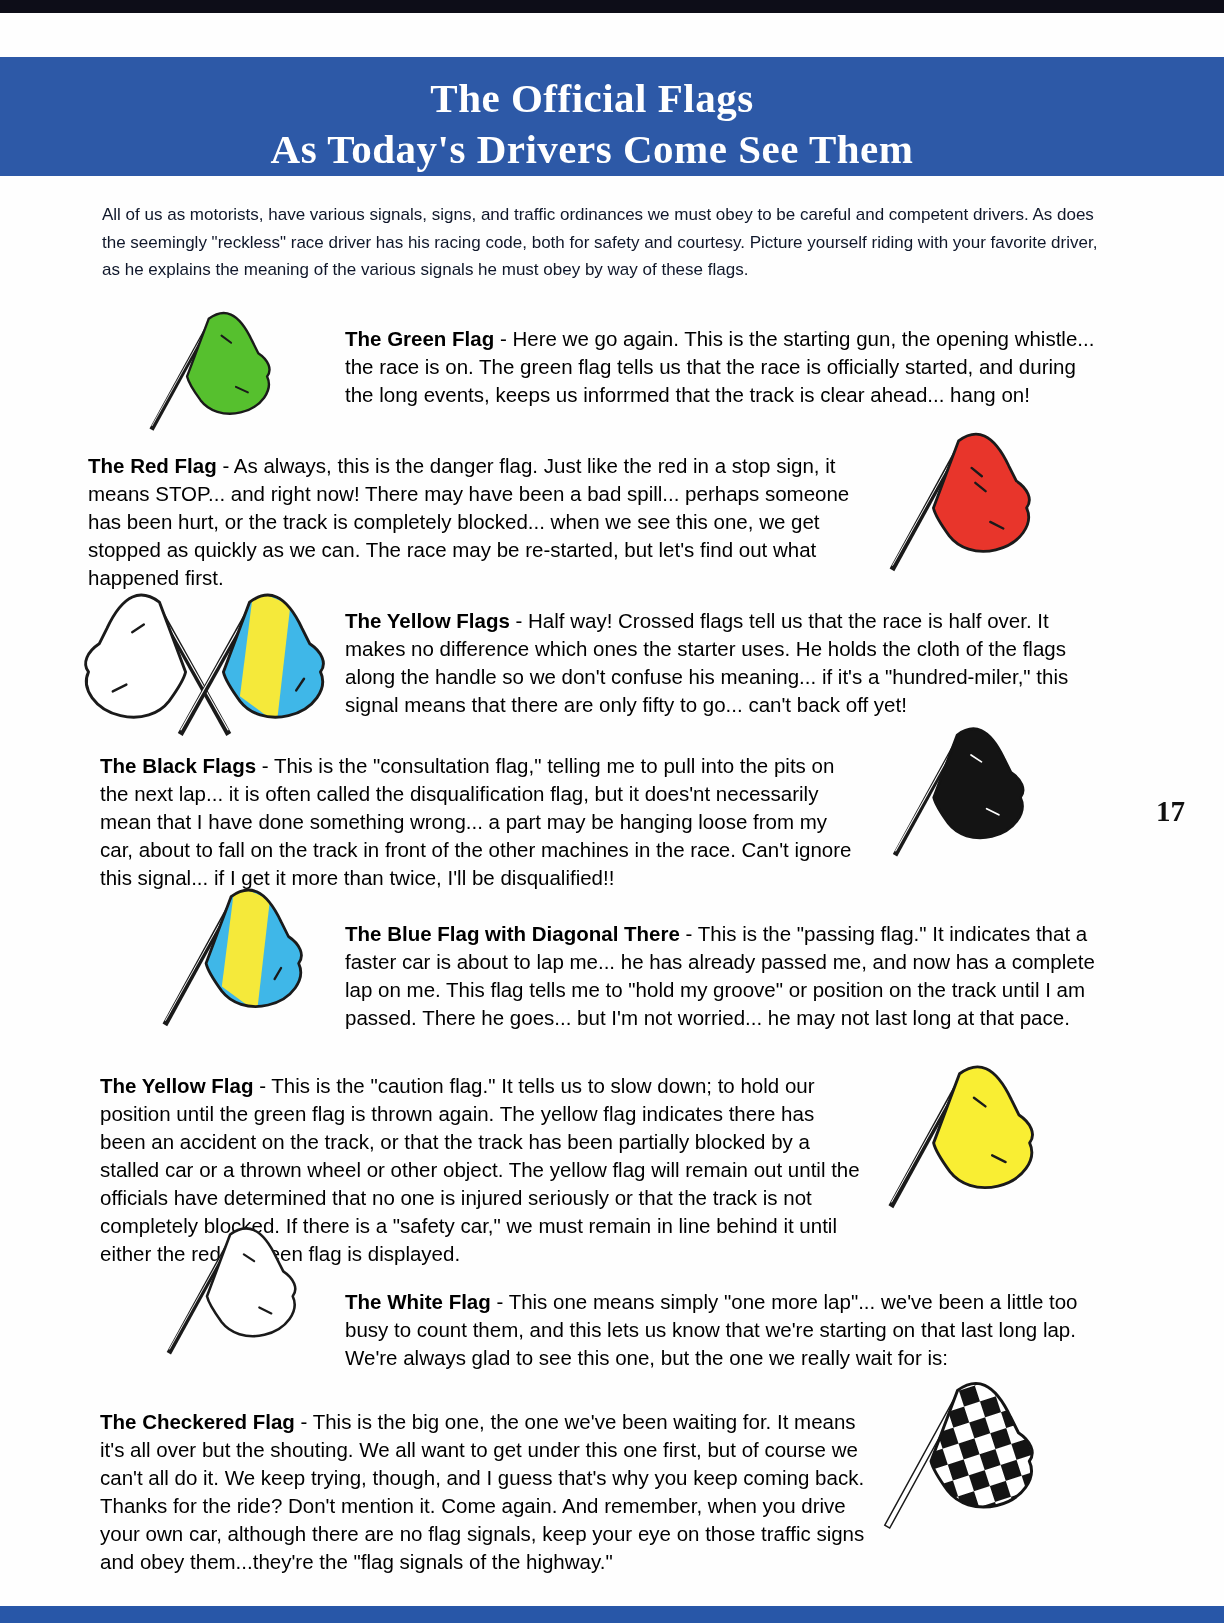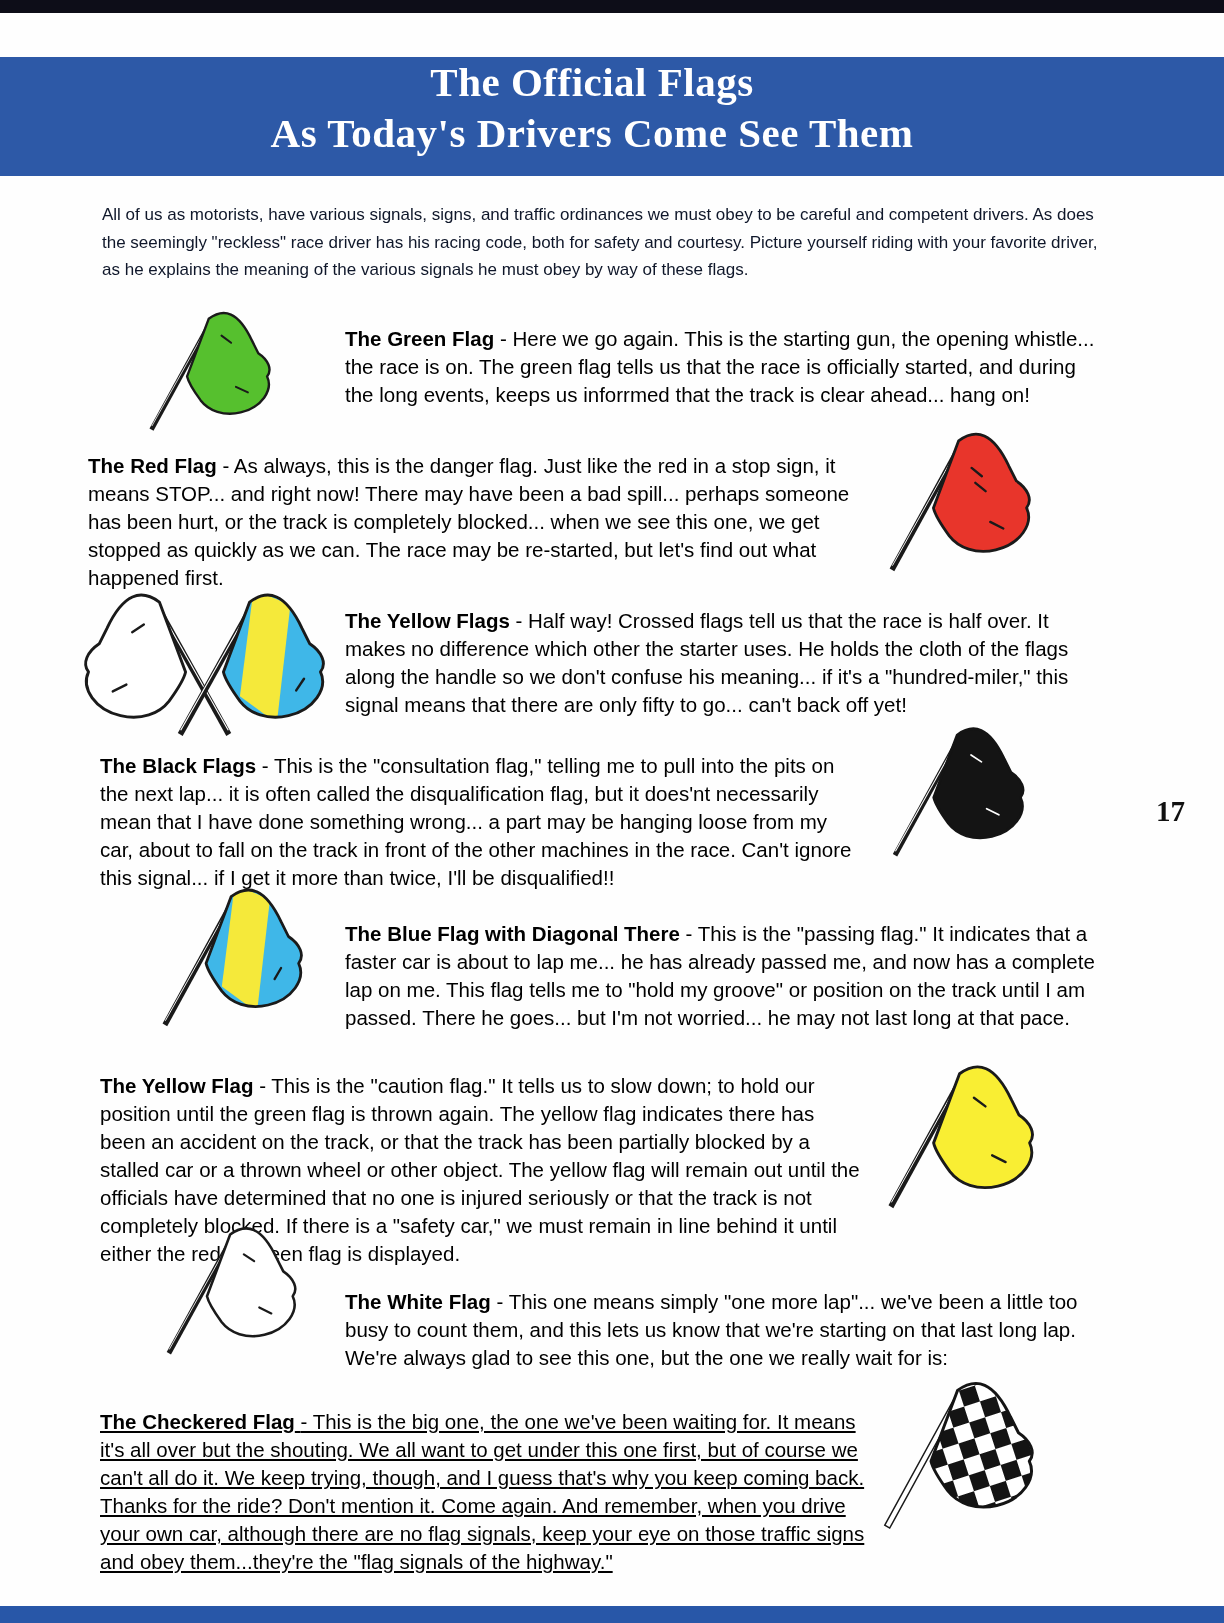--- a/index.html
+++ b/index.html
@@ -15,20 +15,21 @@
   #bottom-edge-bar{left:0;bottom:0;width:1224px;height:17px;background:#2857a8;}
   #banner{
     left:0;top:57px;width:1224px;height:119px;
     background:#2d59a7;
     color:#ffffff;
     text-align:center;
     font-family:"Liberation Serif", serif;
     font-weight:bold;
     font-size:41px;
     line-height:51px;
+    padding-top:16px;
     box-sizing:border-box;
     padding-right:40px;
     letter-spacing:0.5px;
   }
   #intro{
     left:102px;top:184px;width:1008px;
     font-family:Liberation Sans, sans-serif;
     font-size:17px;line-height:27.5px;
     color:#0f172a;
   }
@@ -107,21 +108,21 @@
         <path d="M13,163 L85,36" stroke="#ffffff" stroke-width="1.2" fill="none"></path>
         <path d="M57,103 L84,31 C103,17 121,22 138,58 L146,74 C158,82 164,94 157,103 C165,120 150,142 124,148 C103,153 84,146 74,133 C66,122 59,112 57,103 Z" fill="#3fb7e8"></path>
         <polygon points="88,18 126,34 112,156 74,128" fill="#f5e93a" clip-path="url(#clipCross)"></polygon>
         <path d="M57,103 L84,31 C103,17 121,22 138,58 L146,74 C158,82 164,94 157,103 C165,120 150,142 124,148 C103,153 84,146 74,133 C66,122 59,112 57,103 Z" fill="none" stroke="#1a1a1a" stroke-width="3" stroke-linejoin="round"></path>
         <path d="M140,110 l-8,12" stroke="#1a1a1a" stroke-width="2.5" fill="none" stroke-linecap="round"></path>
       </g>
     </svg>
   </div>
   <div class="abs section-text" style="left:345px;top:607px;width:760px;">
     <span class="flag-title">The Yellow Flags</span>
-    <span>- Half way! Crossed flags tell us that the race is half over. It makes no difference which other the starter uses. He holds the cloth of the flags along the handle so we don't confuse his meaning... if it's a "hundred-miler," this signal means that there are only fifty to go... can't back off yet!</span>
+    <span>- Half way! Crossed flags tell us that the race is half over. It makes no difference which ones the starter uses. He holds the cloth of the flags along the handle so we don't confuse his meaning... if it's a "hundred-miler," this signal means that there are only fifty to go... can't back off yet!</span>
   </div>
 
   <div class="abs section-text" style="left:100px;top:752px;width:765px;">
     <span class="flag-title">The Black Flags</span>
     <span>- This is the "consultation flag," telling me to pull into the pits on the next lap... it is often called the disqualification flag, but it does'nt necessarily mean that I have done something wrong... a part may be hanging loose from my car, about to fall on the track in front of the other machines in the race. Can't ignore this signal... if I get it more than twice, I'll be disqualified!!</span>
   </div>
   <div class="abs" style="left:878px;top:708px;width:160px;height:152px;">
     <svg class="flag-svg" viewBox="0 0 170 175">
       <path d="M10,168 L84,33 L89,36 L15,171 Z" fill="#1a1a1a"></path>
       <path d="M13,165 L85,36" stroke="#ffffff" stroke-width="1.2" fill="none"></path>
@@ -171,21 +172,21 @@
       <path d="M13,165 L85,36" stroke="#ffffff" stroke-width="1" fill="none"></path>
       <path d="M57,103 L84,31 C103,17 121,22 138,58 L146,74 C158,82 164,94 157,103 C165,120 150,142 124,148 C103,153 84,146 74,133 C66,122 59,112 57,103 Z" fill="#ffffff" stroke="#1a1a1a" stroke-width="3" stroke-linejoin="round"></path>
       <path d="M100,54 l12,8 M118,116 l14,7" stroke="#1a1a1a" stroke-width="2.5" fill="none" stroke-linecap="round"></path>
     </svg>
   </div>
   <div class="abs section-text" style="left:345px;top:1288px;width:760px;">
     <span class="flag-title">The White Flag</span>
     <span>- This one means simply "one more lap"... we've been a little too busy to count them, and this lets us know that we're starting on that last long lap. We're always glad to see this one, but the one we really wait for is:</span>
   </div>
 
-  <div class="abs section-text" style="left:100px;top:1408px;width:765px;text-decoration:underline;">
+  <div class="abs section-text" style="left:100px;top:1408px;width:765px;">
     <span class="flag-title">The Checkered Flag</span>
     <span>- This is the big one, the one we've been waiting for. It means it's all over but the shouting. We all want to get under this one first, but of course we can't all do it. We keep trying, though, and I guess that's why you keep coming back. Thanks for the ride? Don't mention it. Come again. And remember, when you drive your own car, although there are no flag signals, keep your eye on those traffic signs and obey them...they're the "flag signals of the highway."</span>
   </div>
   <div class="abs" style="left:866px;top:1360px;width:185px;height:172px;">
     <svg class="flag-svg" viewBox="0 0 170 175">
       <defs>
         <clipPath id="clipCheck">
             <path d="M57,103 L84,31 C103,17 121,22 138,58 L146,74 C158,82 164,94 157,103 C165,120 150,142 124,148 C103,153 84,146 74,133 C66,122 59,112 57,103 Z"></path>
           </clipPath>
         <pattern id="checksPat" width="34" height="34" patternUnits="userSpaceOnUse" patternTransform="rotate(-18 85 85)">

